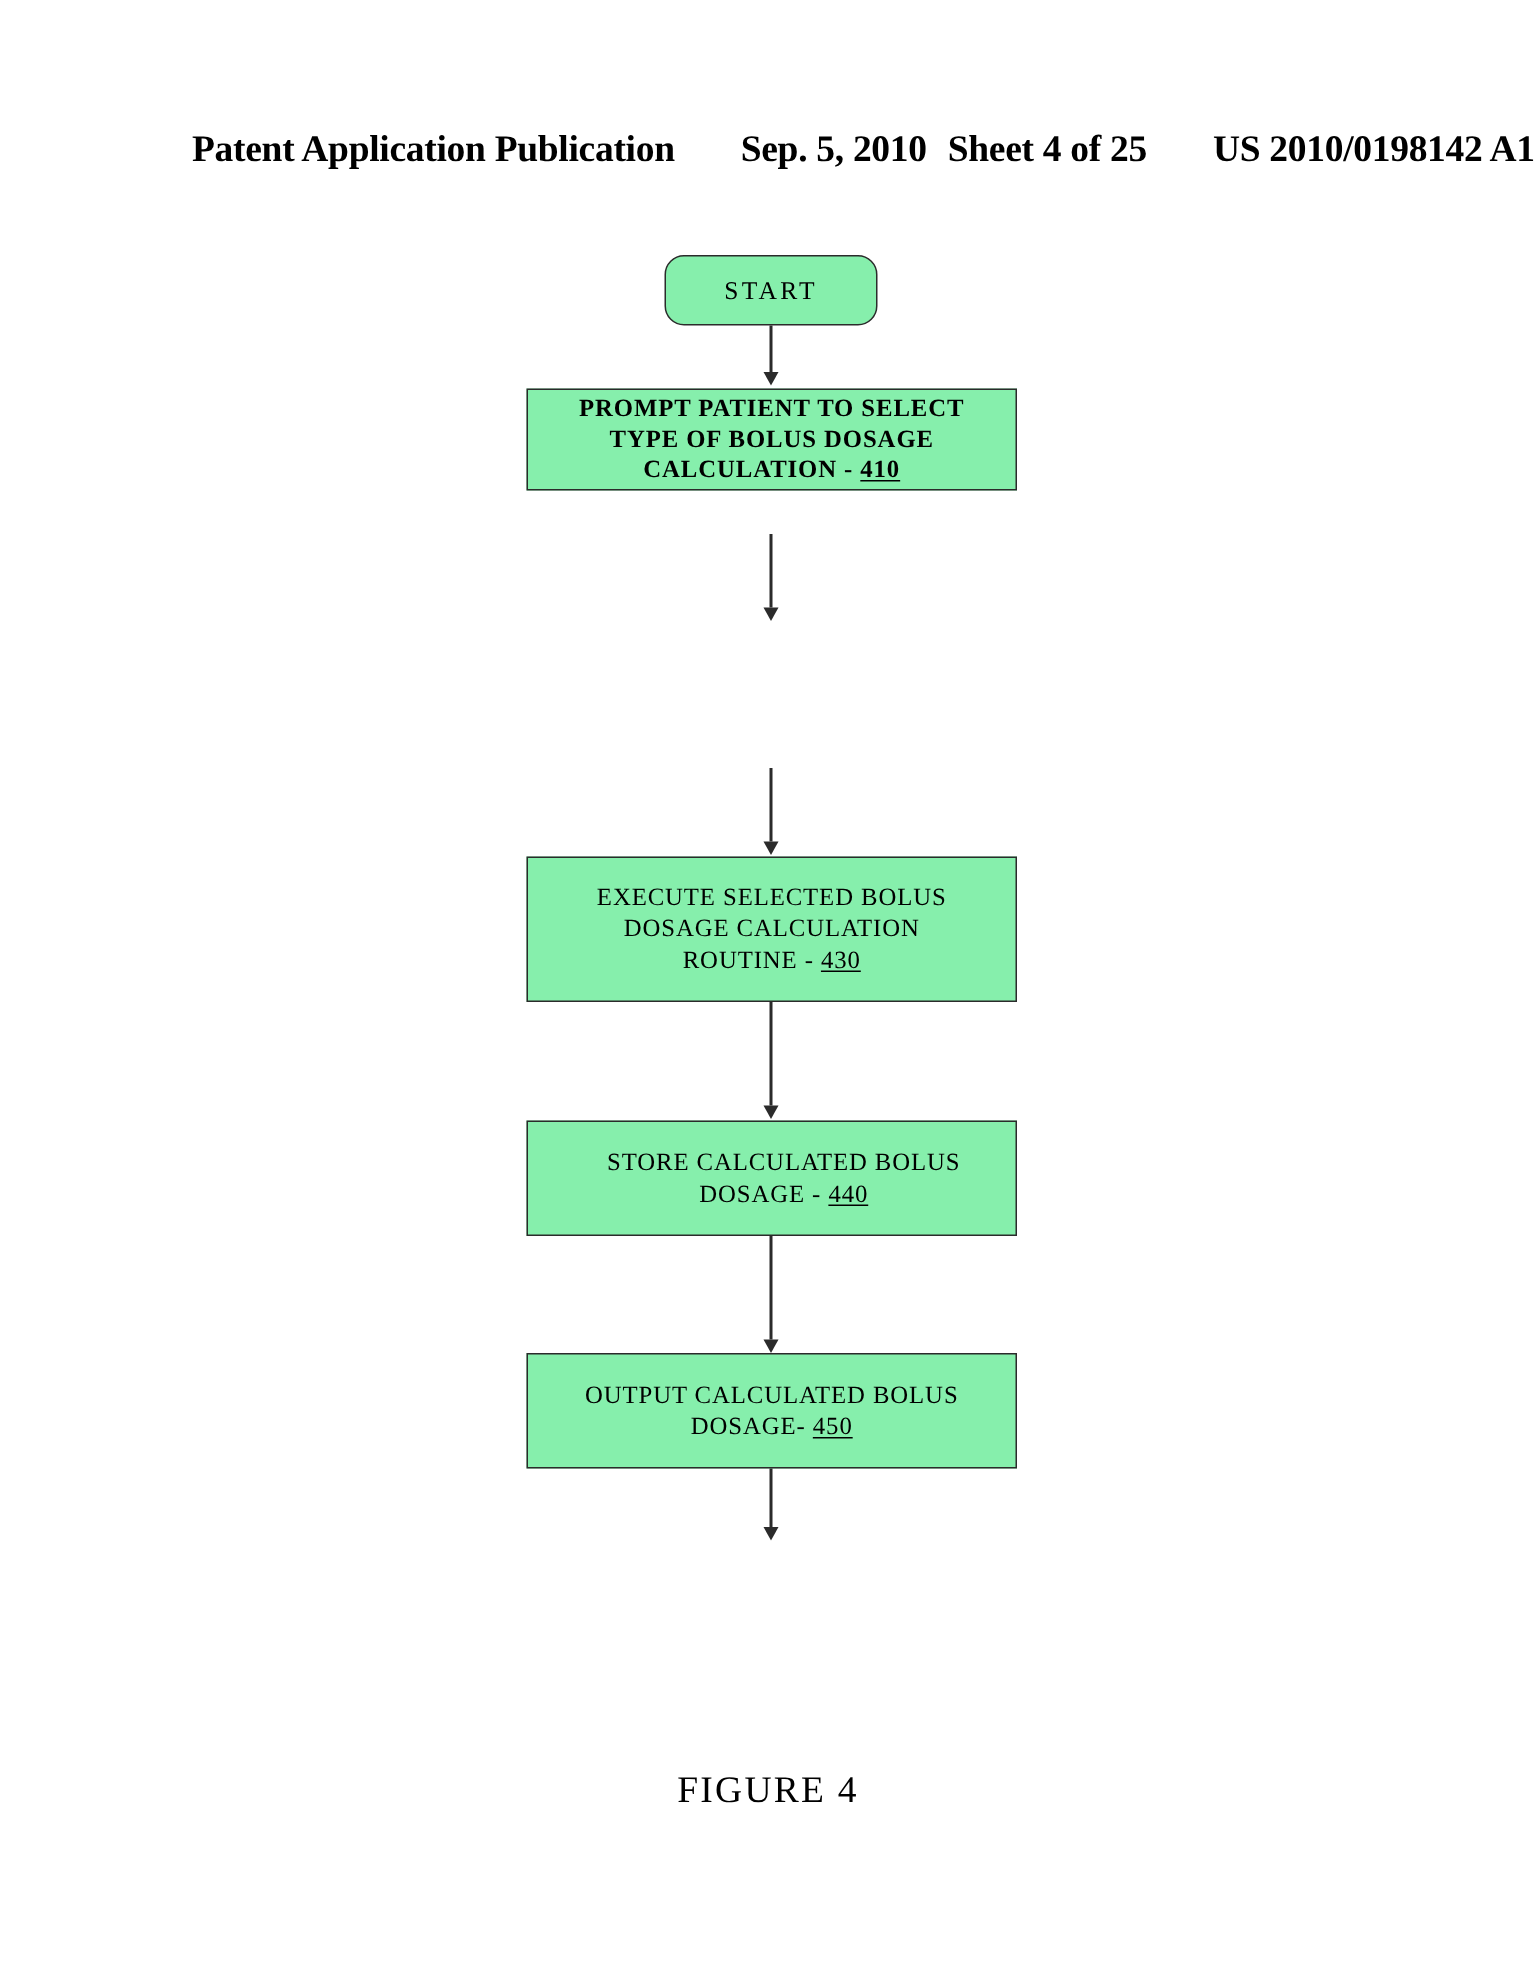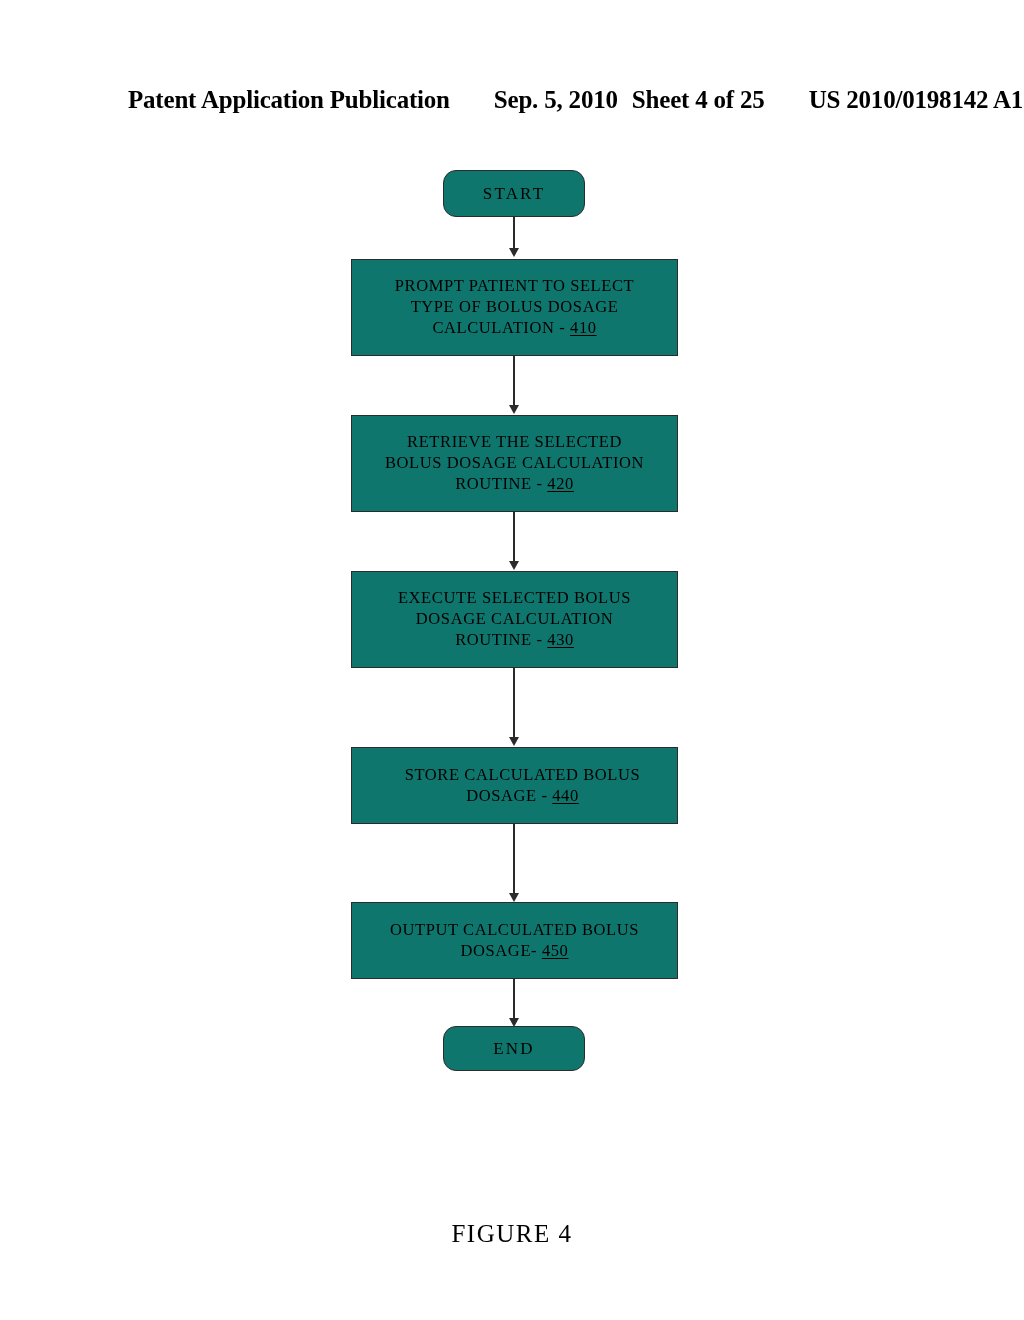--- a/index.html
+++ b/index.html
@@ -45,21 +45,21 @@
     height: 1320px;
   }
 
   .node {
     position: absolute;
     box-sizing: border-box;
     display: flex;
     align-items: center;
     justify-content: center;
     text-align: center;
-    background: #0f766e;
+    background: #86efac;
     border: 1.4px solid #2b2b2b;
   }
 
   .node .node-text {
     display: block;
     line-height: 1.26;
     letter-spacing: 0.6px;
     font-size: 16.5px;
     padding: 0 8px;
   }
@@ -107,21 +107,20 @@
   
   #figure-caption {
     position: absolute;
     left: 0;
     top: 1180px;
     width: 1024px;
     text-align: center;
     font-size: 25px;
     letter-spacing: 1.5px;
     font-family: "Liberation Serif", "DejaVu Serif", serif;
-    margin-top: 40px;
   }
 </style>
 </head>
 <body>
 
 <div id="page-header">
   <span class="hdr-pub">Patent Application Publication</span>
   <span class="hdr-date">Sep. 5, 2010</span>
   <span class="hdr-sheet">Sheet 4 of 25</span>
   <span class="hdr-patno">US 2010/0198142 A1</span>
@@ -131,40 +130,33 @@
 
   <div class="node terminator" style="left:443px; top:170px; width:142px; height:47px;">
     <span class="node-text">START</span>
   </div>
 
   <div class="connector" style="left:507px; top:217px; height:40px;">
     <div class="stem" style="height:31px;"></div>
     <div class="head" style="top:31px;"></div>
   </div>
 
-  <div class="node process" style="left:351px; top:259px; width:327px; height:97px;">
+  <div class="node process" style="left:351px; top:259px; width:327px; height:68px;font-weight:bold;">
     <span class="node-text">
       <span>PROMPT PATIENT TO SELECT</span><br>
       <span>TYPE OF BOLUS DOSAGE</span><br>
       <span>CALCULATION - </span><span class="ref-num">410</span>
     </span>
   </div>
 
   <div class="connector" style="left:507px; top:356px; height:58px;">
     <div class="stem" style="height:49px;"></div>
     <div class="head" style="top:49px;"></div>
   </div>
 
-  <div class="node process" style="left:351px; top:415px; width:327px; height:97px;">
-    <span class="node-text">
-      <span>RETRIEVE THE SELECTED</span><br>
-      <span>BOLUS DOSAGE CALCULATION</span><br>
-      <span>ROUTINE - </span><span class="ref-num">420</span>
-    </span>
-  </div>
 
   <div class="connector" style="left:507px; top:512px; height:58px;">
     <div class="stem" style="height:49px;"></div>
     <div class="head" style="top:49px;"></div>
   </div>
 
   <div class="node process" style="left:351px; top:571px; width:327px; height:97px;justify-content:center;">
     <span class="node-text">
       <span>EXECUTE SELECTED BOLUS</span><br>
       <span>DOSAGE CALCULATION</span><br>
@@ -194,19 +186,16 @@
       <span>OUTPUT CALCULATED BOLUS</span><br>
       <span>DOSAGE- </span><span class="ref-num">450</span>
     </span>
   </div>
 
   <div class="connector" style="left:507px; top:979px; height:48px;">
     <div class="stem" style="height:39px;"></div>
     <div class="head" style="top:39px;"></div>
   </div>
 
-  <div class="node terminator" style="left:443px; top:1026px; width:142px; height:45px;">
-    <span class="node-text">END</span>
-  </div>
 
 </div>
 
 <div id="figure-caption">FIGURE 4</div>
 
 </body></html>

